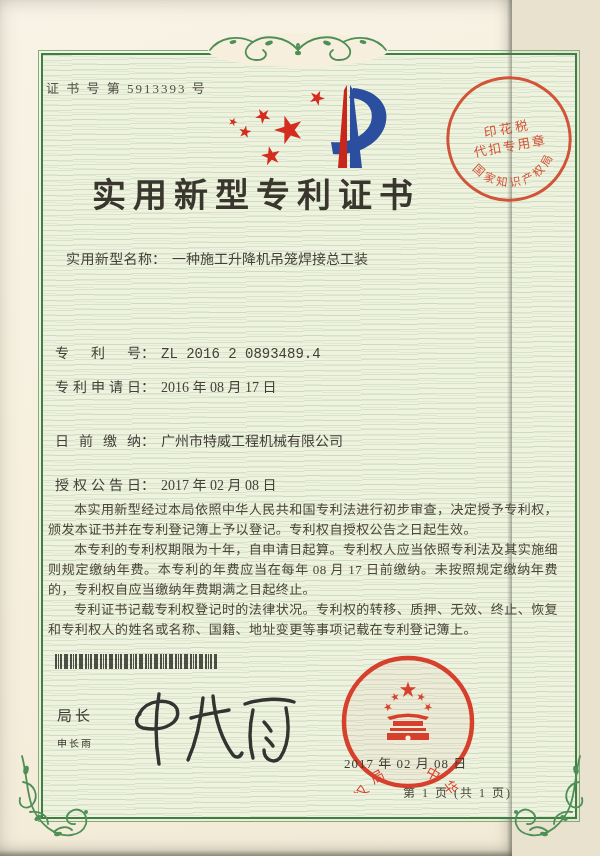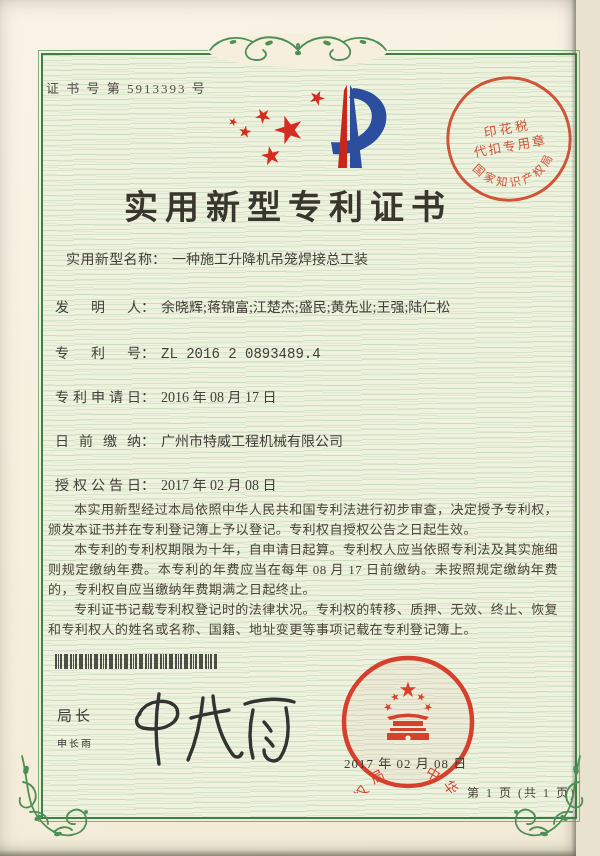--- a/index.html
+++ b/index.html
@@ -1,45 +1,45 @@
 <!DOCTYPE html>
 <html lang="zh-CN"><head>
 <meta charset="utf-8">
 <style>
   html,body{margin:0;padding:0;}
   body{width:600px;height:856px;overflow:hidden;background:#e8e2cf;}
   .page{
-    position:relative;width:576px;height:856px;
+    position:relative;width:512px;height:856px;
     background:linear-gradient(160deg,#f8f3e6 0%,#f6efdd 55%,#f1ead6 100%);
     font-family:"Liberation Serif","DejaVu Serif",serif;
     box-shadow:inset -8px -10px 16px -8px rgba(75,72,60,.55), inset 10px 12px 22px -16px rgba(75,72,60,.4);
   }
   .page::after{content:"";position:absolute;right:0;top:0;width:5px;height:100%;
     background:linear-gradient(90deg,transparent,rgba(95,95,85,.5));pointer-events:none;}
   .page::before{content:"";position:absolute;left:0;bottom:0;width:100%;height:6px;
     background:linear-gradient(0deg,rgba(80,85,70,.45),transparent);pointer-events:none;z-index:30;}
 
   .frame{position:absolute;left:38px;top:50px;width:540px;height:770px;
     border:1px solid #7fae7d;}
   .frame-inner{position:absolute;inset:2px;border:2px solid #3e7f46;
     background-color:#eef2df;
     background-image:
       repeating-linear-gradient(179deg, rgba(124,168,112,.20) 0 1px, transparent 1px 5px),
       repeating-linear-gradient(181.5deg, rgba(124,168,112,.13) 0 1px, transparent 1px 7px);}
 
   .abs{position:absolute;}
   .cert-no{left:46px;top:78px;font-size:13px;color:#55514a;letter-spacing:2px;}
-  .title{left:0;right:0;top:180px;text-align:center;font-size:34px;font-weight:bold;
+  .title{left:0;right:0;top:168px;text-align:center;font-size:34px;font-weight:bold;
     color:#39362e;letter-spacing:7px;}
 
   .field{left:55px;width:490px;font-size:14px;color:#434039;white-space:nowrap;}
   .field .lbl{display:inline-block;width:86px;text-align:justify;text-align-last:justify;
     vertical-align:bottom;}
   .field .colon{margin-right:6px;}
-  .f0{top:248px;margin-left:11px;}.f1{top:296px;}.f2{top:342px;font-family:Liberation Mono, monospace;}.f3{top:386px;}.f4{top:430px;}.f5{top:474px;}
+  .f0{top:248px;margin-left:11px;}.f1{top:296px;}.f2{top:342px;font-family:Liberation Mono, monospace;}.f3{top:376px;}.f4{top:430px;}.f5{top:474px;}
 
   .paras{left:48px;top:500px;width:510px;font-size:13px;line-height:20px;
     color:#4b463a;text-align:justify;letter-spacing:.4px;}
   .paras p{margin:0;text-indent:2em;}
 
   .barcode{left:55px;top:654px;width:162px;height:15px;
     background-image:
       repeating-linear-gradient(90deg,#33332c 0 2px,transparent 2px 5px),
       repeating-linear-gradient(90deg,#33332c 0 1px,transparent 1px 3px);
     opacity:.85;}
@@ -150,23 +150,20 @@
       <text x="70" y="64" font-size="13" letter-spacing="3" fill="#cf4a2d" text-anchor="middle" font-family="Liberation Serif, serif">印花税</text>
       <text x="70" y="82" font-size="13" letter-spacing="2" fill="#cf4a2d" text-anchor="middle" font-family="Liberation Serif, serif">代扣专用章</text>
     </g>
   </svg>
 
   <div class="abs title">实用新型专利证书</div>
 
   <div class="abs field f0">
     <span class="lbl">实用新型名称</span><span class="colon">：</span><span>一种施工升降机吊笼焊接总工装</span>
   </div>
-  <div class="abs field f1">
-    <span class="lbl">发明人</span><span class="colon">：</span><span>余晓辉;蒋锦富;江楚杰;盛民;黄先业;王强;陆仁松</span>
-  </div>
   <div class="abs field f2">
     <span class="lbl">专利号</span><span class="colon">：</span><span>ZL 2016 2 0893489.4</span>
   </div>
   <div class="abs field f3">
     <span class="lbl">专利申请日</span><span class="colon">：</span><span>2016 年 08 月 17 日</span>
   </div>
   <div class="abs field f4">
     <span class="lbl">日前缴纳</span><span class="colon">：</span><span>广州市特威工程机械有限公司</span>
   </div>
   <div class="abs field f5">

